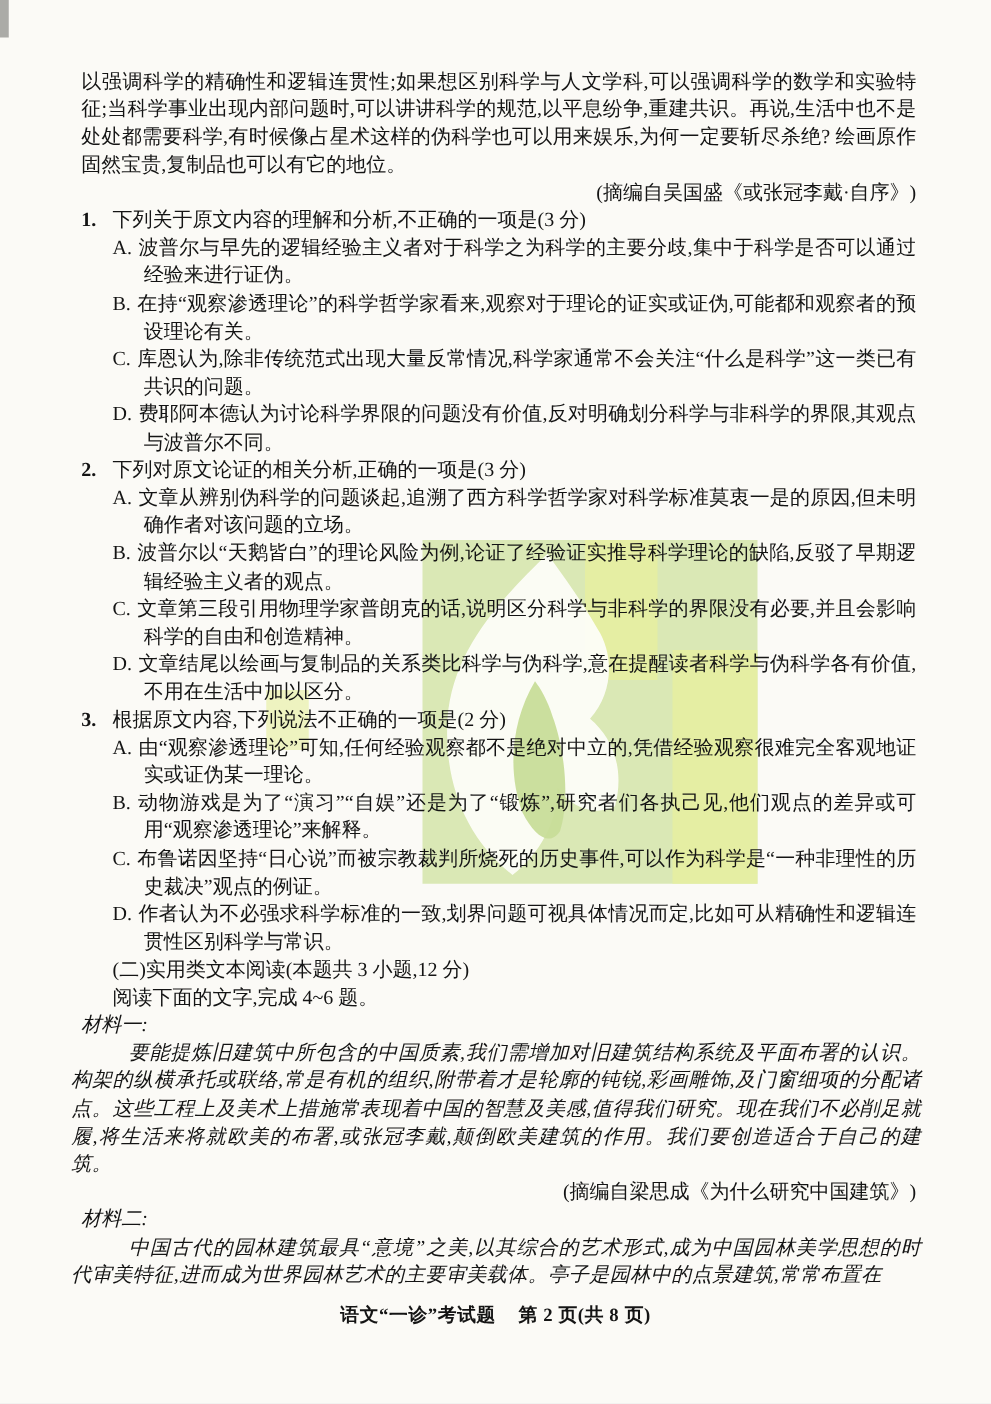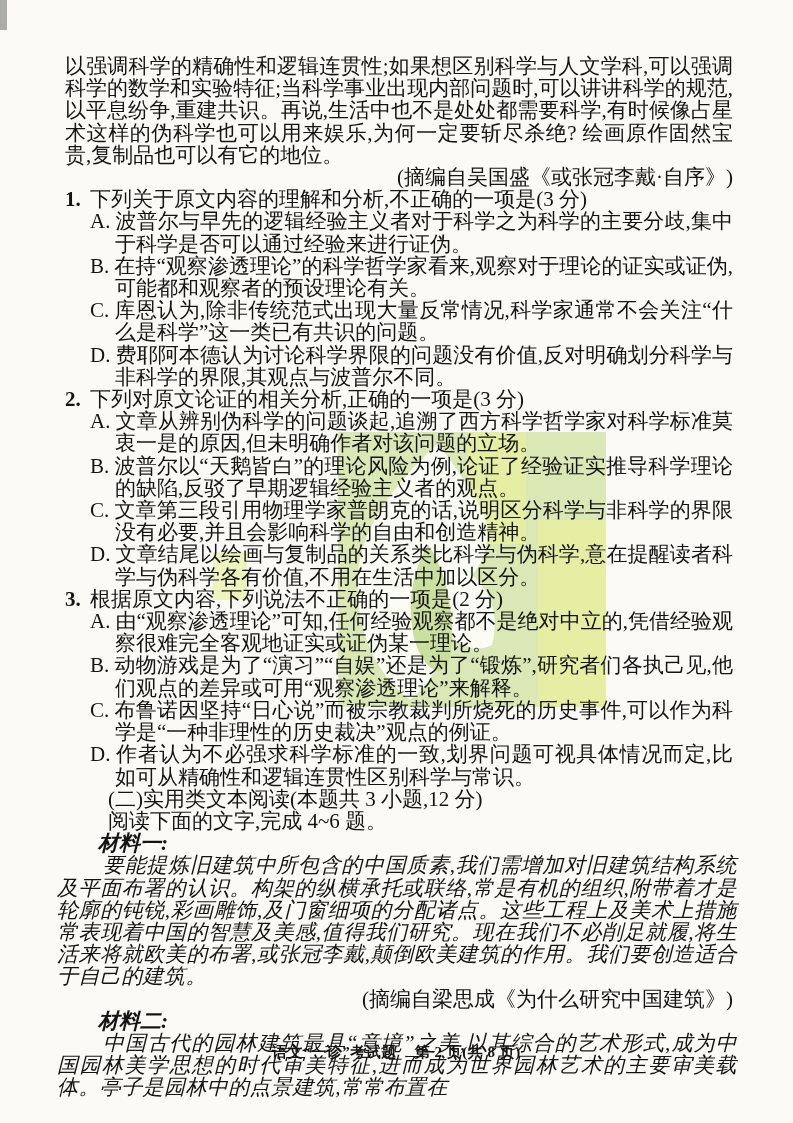--- a/index.html
+++ b/index.html
@@ -11,37 +11,37 @@
     font-family:"Liberation Serif","DejaVu Serif",serif;
     color:#141414;
   }
   .scan-corner{
     position:absolute;left:0;top:0;width:7px;height:30px;
     background:#6a6a66;opacity:.55;
   }
   .watermark{position:absolute;left:200px;top:425px;z-index:0;}
   .content{
     position:absolute;left:65px;top:55px;width:668px;z-index:1;
-    font-size:21px;line-height:22.2px;
+    font-size:16px;line-height:22.2px;
     text-align:justify;
   }
   p,div{margin:0;}
   .src{text-align:right;}
   .q-stem{margin-left:0;}
   .q-num{display:inline-block;width:25px;font-weight:bold;}
   .opt{margin-left:25px;padding-left:25px;text-indent:-25px;}
   .opt-label{margin-right:5px;font-weight:normal;}
-  .indent1{margin-left:43px;font-family:Liberation Serif, serif;}
+  .indent1{margin-left:25px;font-family:Liberation Serif, serif;}
   .kai{
     font-style:italic;
     margin-left:-8px;margin-right:-4px;
     text-indent:46px;
     letter-spacing:.4px;
   }
-  .kai-label{font-weight:bold;font-style:italic;margin-left:33px;}
+  .kai-label{font-weight:normal;font-style:italic;}
   .kai-src{text-align:right;font-style:normal;text-indent:0;}
   .footer{
     position:absolute;left:0;top:1043px;width:793px;z-index:1;
     text-align:center;font-size:15px;font-weight:bold;
     letter-spacing:.5px;
   }
   .footer span{margin:0 9px;}
 </style>
 </head>
 <body>

